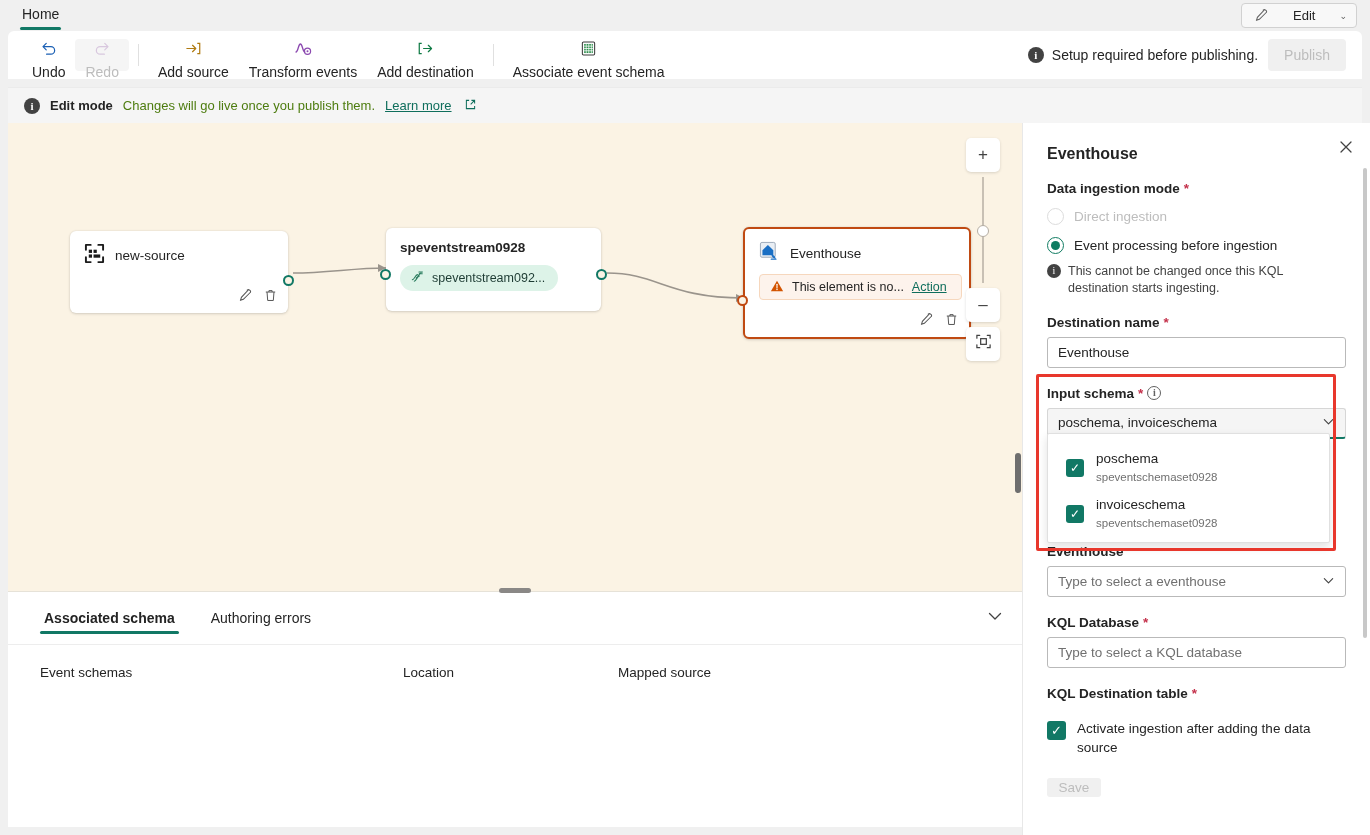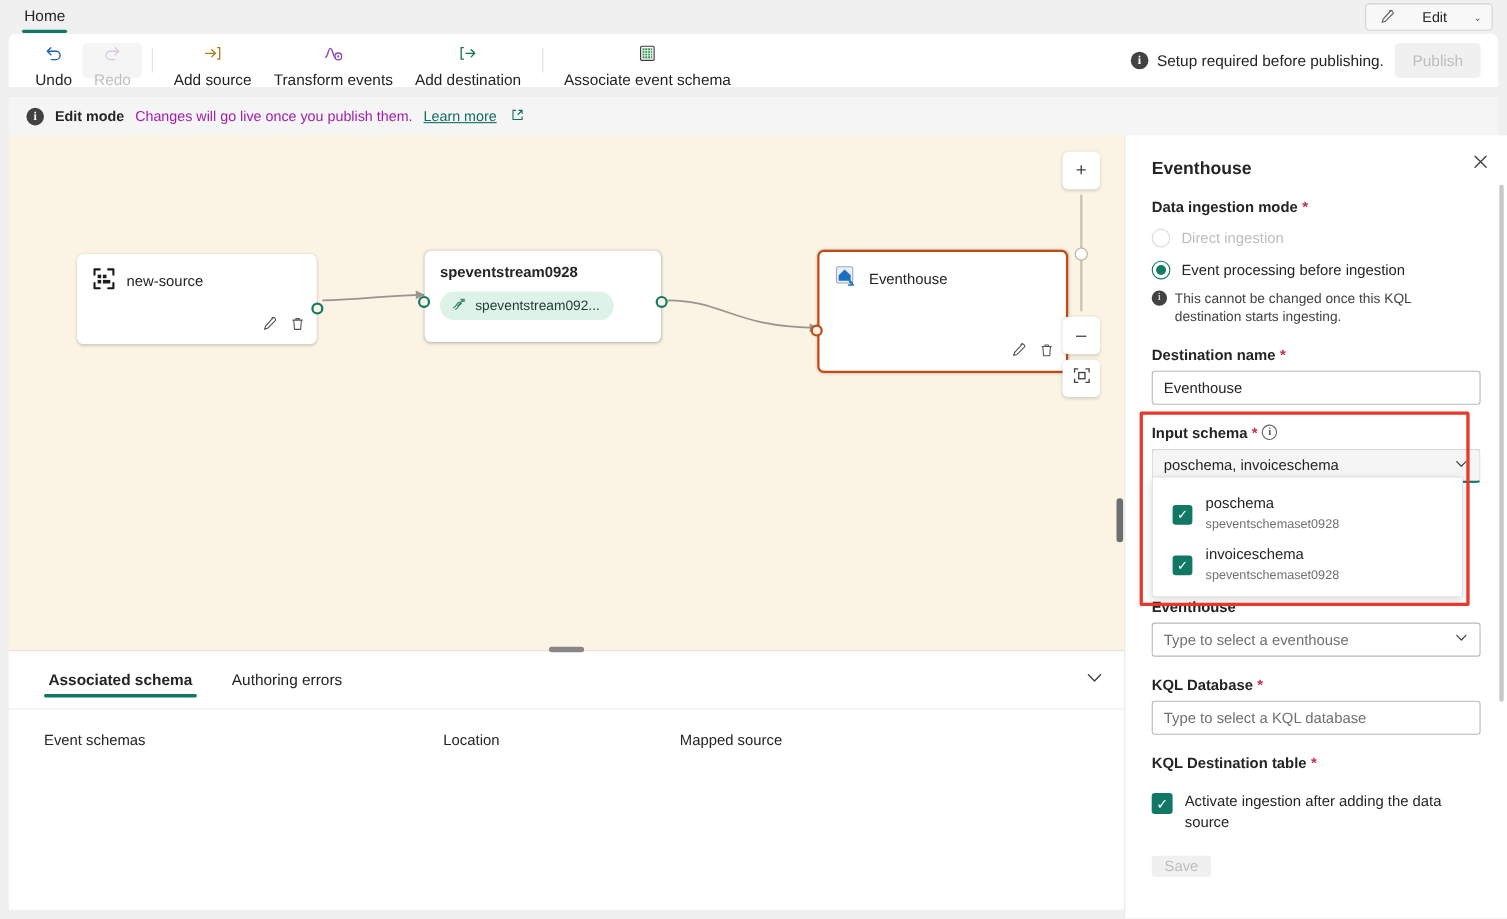--- a/index.html
+++ b/index.html
@@ -64,21 +64,21 @@
   }
 
   
   .editbar {
     position: absolute; left: 8px; top: 87px; width: 1354px; height: 36px;
     background: #f5f5f5; border-top: 1px solid #ebebeb;
     display: flex; align-items: center; gap: 10px; padding-left: 16px;
     font-size: 13px;
   }
   .editbar b { font-weight: 700; }
-  .editbar .muted { color: #a21caf; }
+  .editbar .muted { color: #4d7c0f; }
   .editbar a { color: #0f6e5c; text-decoration: underline; font-size: 13px; }
   .ext-ico { display:inline-block; margin-left:3px; }
 
   
   .canvas {
     position: absolute; left: 8px; top: 123px; width: 1014px; height: 468px;
     background: #fbf3e4; overflow: hidden;
   }
   .node {
     position: absolute; background: #ffffff; border-radius: 6px;
@@ -405,20 +405,31 @@
         <span>
           <svg width="21" height="21" viewBox="0 0 22 22">
             <rect x="1.5" y="1.5" width="15.5" height="15.5" rx="1.6" fill="#e9eef4" stroke="#9aa8b8" stroke-width="1"></rect>
             <path d="M9.3 4.3 15 9.6v5.3H3.6V9.6z" fill="#1a6fc4"></path>
             <path d="M13 14.5c2.4 0 4.2 1.6 4.6 4.3-2.8-.4-4.2-2-4.6-4.3z" fill="#1a6fc4"></path>
             <path d="M12.9 19h4.8" stroke="#1a6fc4" stroke-width="1.4" stroke-linecap="round"></path>
           </svg>
         </span>
         <span>Eventhouse</span>
       </div>
+      <div class="warn-pill">
+        <span>
+          <svg width="14" height="14" viewBox="0 0 16 16">
+              <path d="M8 2 15 14H1z" fill="#d35400"></path>
+              <path d="M8 6v4.2" stroke="#fff" stroke-width="1.3" stroke-linecap="round"></path>
+              <circle cx="8" cy="12" r=".85" fill="#fff"></circle>
+            </svg>
+        </span>
+        <span>This element is no...</span>
+        <a href="#"><span>Action</span></a>
+      </div>
       <div class="node-actions">
         <span>
           <svg width="15" height="15" viewBox="0 0 16 16">
               <path d="M11.2 1.9a1.3 1.3 0 0 1 1.9 0l1 1a1.3 1.3 0 0 1 0 1.9l-7.3 7.3-3 .9.9-3 7.5-8.1z" fill="none" stroke="#555" stroke-width="1.1"></path>
             </svg>
         </span>
         <span>
           <svg width="15" height="15" viewBox="0 0 16 16">
               <path d="M3 4.3h10M6.3 4.3V2.8h3.4v1.5M4.3 4.3l.7 9h6l.7-9" fill="none" stroke="#555" stroke-width="1.05" stroke-linejoin="round"></path>
             </svg>

